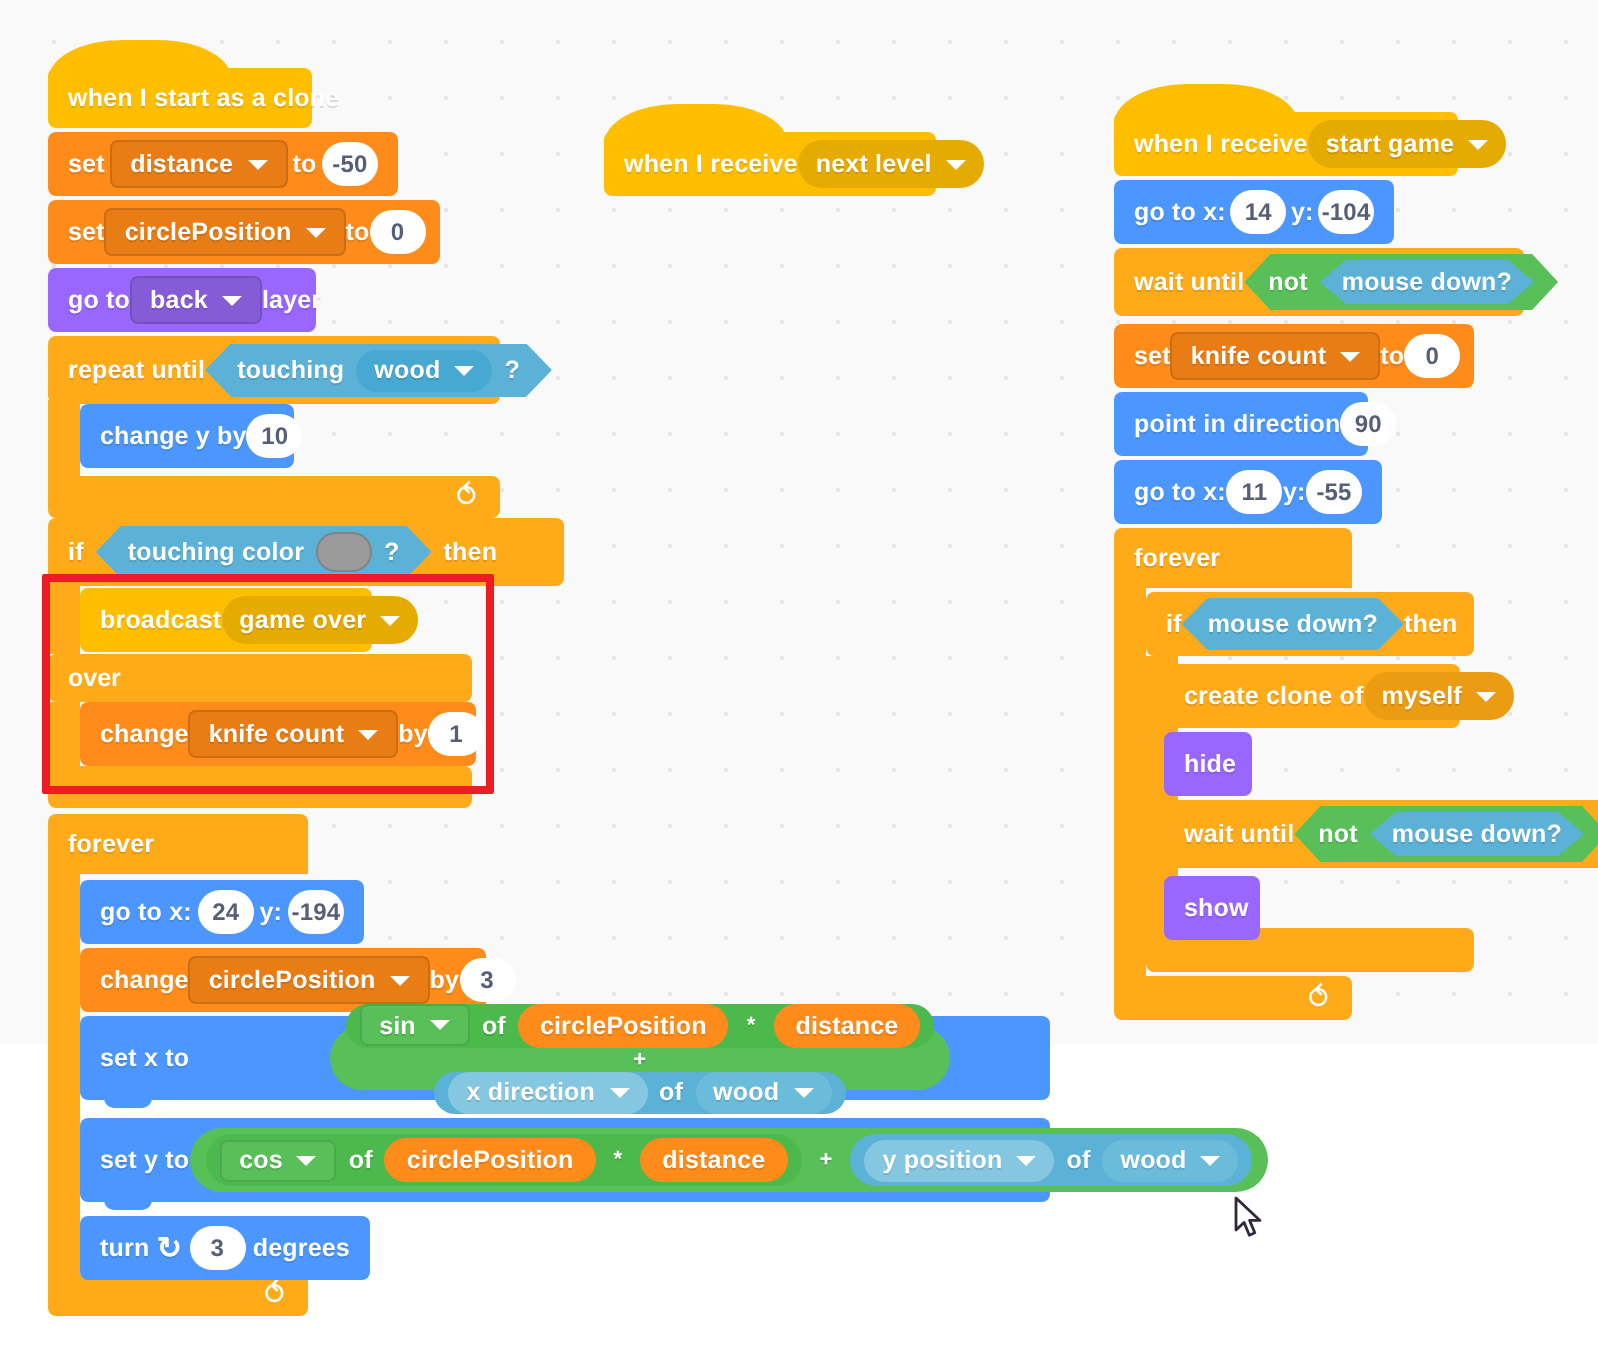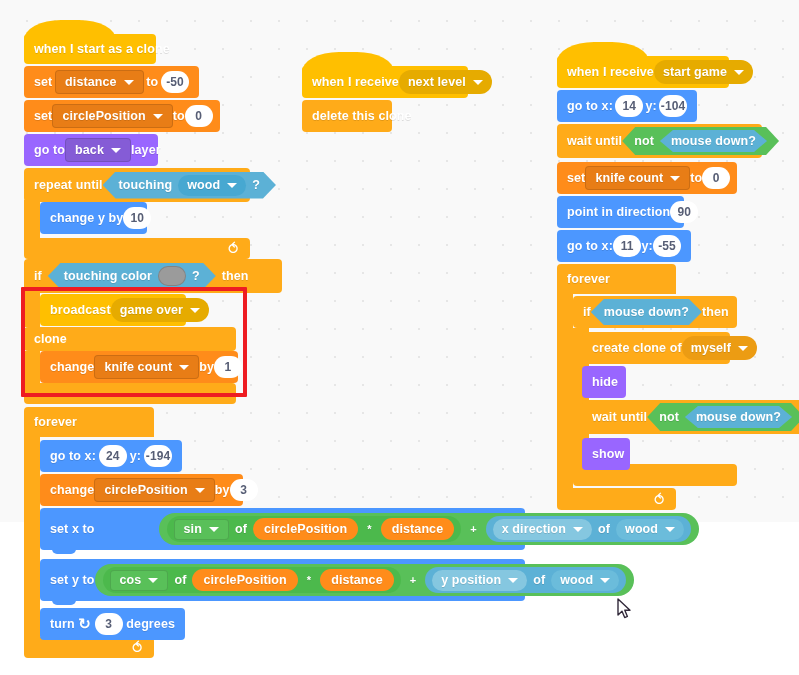--- a/index.html
+++ b/index.html
@@ -249,21 +249,21 @@
   <div class="blk c-events notch" style="left:40px; top:294px; width:146px;">
     <span class="lbl">broadcast</span>
     <span class="gap"></span>
     <span class="dd round c-events-d">
       <span>game over</span>
       <span class="arrow"></span>
     </span>
   </div>
 
   <div class="carm" style="position:absolute; left:24px; top:327px; width:212px; height:24px; display:flex; align-items:center; padding-left:10px; color:#fff; font-size:12.5px; font-weight:bold;">
-    <span>clone</span>
+    <span>over</span>
   </div>
   <div class="cleft" style="left:24px; top:351px; height:36px;"></div>
 
   <div class="blk c-vars notch" style="left:40px; top:351px; width:198px;">
     <span class="lbl">change</span>
     <span class="gap"></span>
     <span class="dd c-vars-d">
       <span>knife count</span>
       <span class="arrow"></span>
     </span>
@@ -301,21 +301,21 @@
     </span>
     <span class="gap"></span>
     <span class="lbl">by</span>
     <span class="gap"></span>
     <span class="inp">3</span>
   </div>
 
   <div class="blk c-motion notch" style="left:40px; top:508px; width:485px; height:42px;gap:32px;">
     <span class="lbl">set x to</span>
     <span class="gap"></span>
-    <span class="oval c-operator" style="height:32px; border-radius:16px; padding:4px 8px;">
+    <span class="oval c-operator" style="height:32px; border-radius:16px; padding:4px 8px;flex-direction:column;">
       <span class="oval c-operator" style="height:26px; border-radius:13px; padding:0 7px; background:#4cb94c;">
         <span class="dd c-operator" style="height:21px; background:#59c059;">
           <span>sin</span>
           <span class="arrow"></span>
         </span>
         <span class="gap"></span>
         <span>of</span>
         <span class="gap"></span>
         <span class="oval c-vars">circlePosition</span>
         <span class="gap"></span>
@@ -392,23 +392,20 @@
   <div class="red-rect" style="left:21px; top:287px; width:226px; height:110px;"></div>
 
   <div class="blk hat c-events notch" style="left:302px; top:66px; width:166px; height:32px;">
     <span class="lbl">when I receive</span>
     <span class="gap"></span>
     <span class="dd round c-events-d">
       <span>next level</span>
       <span class="arrow"></span>
     </span>
   </div>
-  <div class="blk c-control notch" style="left:302px; top:100px; width:90px;">
-    <span class="lbl">delete this clone</span>
-  </div>
 
   <div class="blk hat c-events notch" style="left:557px; top:56px; width:172px; height:32px;">
     <span class="lbl">when I receive</span>
     <span class="gap"></span>
     <span class="dd round c-events-d">
       <span>start game</span>
       <span class="arrow"></span>
     </span>
   </div>
 

